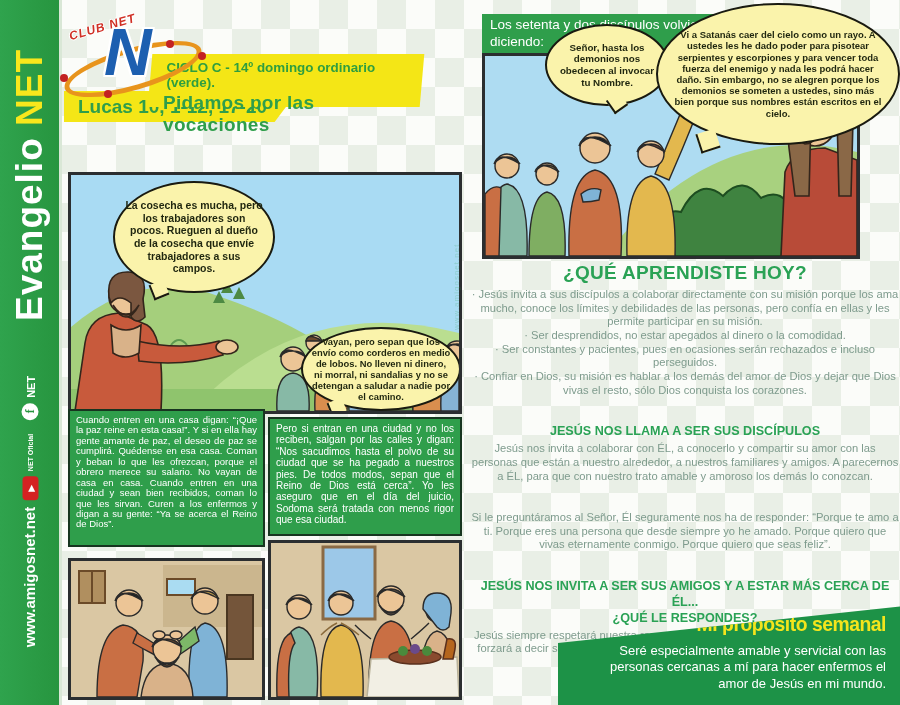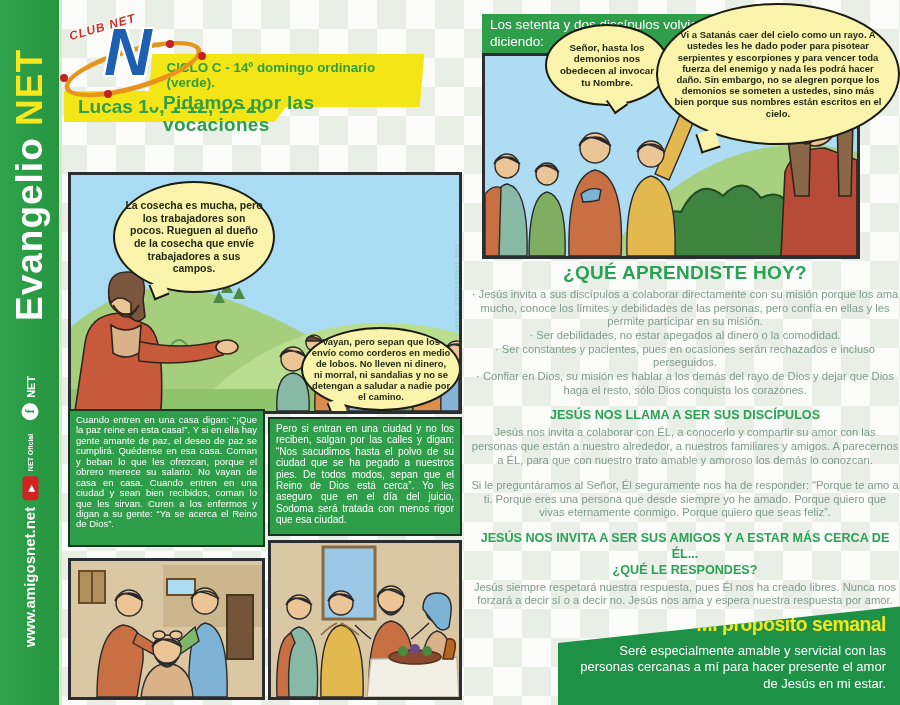--- a/index.html
+++ b/index.html
@@ -107,21 +107,21 @@
     background:#2f9e4b; color:#fff; font-size:13.5px; line-height:1.25; padding:3px 8px; z-index:2;
   }
   .panel2 { left:482px; top:53px; width:378px; height:206px; }
   .b3 { left:545px; top:24px; width:124px; height:82px; font-size:9.8px; line-height:1.2; padding:8px; }
   .b3::after { left:62px; bottom:-7px; transform:rotate(55deg); }
   .b4 { left:656px; top:3px; width:244px; height:142px; font-size:9.5px; line-height:1.18; padding:10px 16px; z-index:6; }
   .b4::after { left:40px; bottom:-8px; width:18px; height:18px; transform:rotate(72deg); }
   .learn { position:absolute; left:470px; top:262px; width:430px; text-align:center; }
   .learn h1 { font-size:19px; font-weight:800; color:#2aa255; letter-spacing:.3px; margin-bottom:4px; }
   .learn p.bullet { font-size:11.2px; color:#7e9b8d; line-height:1.22; margin:0 0; }
-  .sect { margin-top:11px; }
+  .sect { margin-top:27px; }
   .sect h2 { font-size:12.6px; font-weight:800; color:#2aa255; line-height:1.25; }
   .sect p  { font-size:11.2px; color:#7e9b8d; line-height:1.24; margin-top:2px; }
   .proposito {
     position:absolute; left:558px; top:598px; width:342px; height:107px;
     background:#1d9247; clip-path:polygon(0 42%,100% 8%,100% 100%,0 100%);
     text-align:right; padding:14px 14px 0 20px; z-index:3;
   }
   .proposito .t {
     color:#f4e51c; font-size:21px; font-weight:bold; letter-spacing:-.5px;
     transform:scaleX(.92); transform-origin:right; margin-bottom:7px;
@@ -313,37 +313,37 @@
         <circle cx="316" cy="60" r="2.4" fill="#1d1d1d" stroke="none"></circle>
       </g>
     </svg>
   </div>
   <div class="bubble b3">Señor, hasta los demonios nos obedecen al invocar tu Nombre.</div>
   <div class="bubble b4">Vi a Satanás caer del cielo como un rayo. A ustedes les he dado poder para pisotear serpientes y escorpiones y para vencer toda fuerza del enemigo y nada les podrá hacer daño. Sin embargo, no se alegren porque los demonios se someten a ustedes, sino más bien porque sus nombres están escritos en el cielo.</div>
 
   <div class="learn">
     <h1>¿QUÉ APRENDISTE HOY?</h1>
     <p class="bullet">· Jesús invita a sus discípulos a colaborar directamente con su misión porque los ama mucho, conoce los límites y debilidades de las personas, pero confía en ellas y les permite participar en su misión.</p>
-    <p class="bullet">· Ser debilidades, no estar apegados al dinero o la comodidad.</p>
+    <p class="bullet">· Ser desprendidos, no estar apegados al dinero o la comodidad.</p>
     <p class="bullet">· Ser constantes y pacientes, pues en ocasiones serán rechazados e incluso perseguidos.</p>
-    <p class="bullet">· Confiar en Dios, su misión es hablar a los demás del rayo de Dios y dejar que Dios haga el resto, sólo Dios conquista los corazones.</p>
+    <p class="bullet">· Confiar en Dios, su misión es hablar a los demás del amor de Dios y dejar que Dios vivas el resto, sólo Dios conquista los corazones.</p>
 
     <div class="sect">
       <h2>JESÚS NOS LLAMA A SER SUS DISCÍPULOS</h2>
       <p>Jesús nos invita a colaborar con ÉL, a conocerlo y compartir su amor con las personas que están a nuestro alrededor, a nuestros familiares y amigos. A parecernos a ÉL, para que con nuestro trato amable y amoroso los demás lo conozcan.</p>
     </div>
     <div class="sect">
       <p>Si le preguntáramos al Señor, Él seguramente nos ha de responder: “Porque te amo a ti. Porque eres una persona que desde siempre yo he amado. Porque quiero que vivas eternamente conmigo. Porque quiero que seas feliz”.</p>
     </div>
     <div class="sect">
       <h2>JESÚS NOS INVITA A SER SUS AMIGOS Y A ESTAR MÁS CERCA DE ÉL...</h2>
       <h2>¿QUÉ LE RESPONDES?</h2>
       <p>Jesús siempre respetará nuestra respuesta, pues Él nos ha creado libres. Nunca nos forzará a decir sí o a decir no. Jesús nos ama y espera nuestra respuesta por amor.</p>
     </div>
   </div>
 
   <div class="proposito">
     <div class="t">Mi propósito semanal</div>
-    <div class="b">Seré especialmente amable y servicial con las personas cercanas a mí para hacer presente el amor de Jesús en mi estar.</div>
+    <div class="b">Seré especialmente amable y servicial con las personas cercanas a mí para hacer enfermos el amor de Jesús en mi mundo.</div>
   </div>
 
   <div class="watermark">www.amigosnet.net</div>
 </div>
 
 </body></html>

